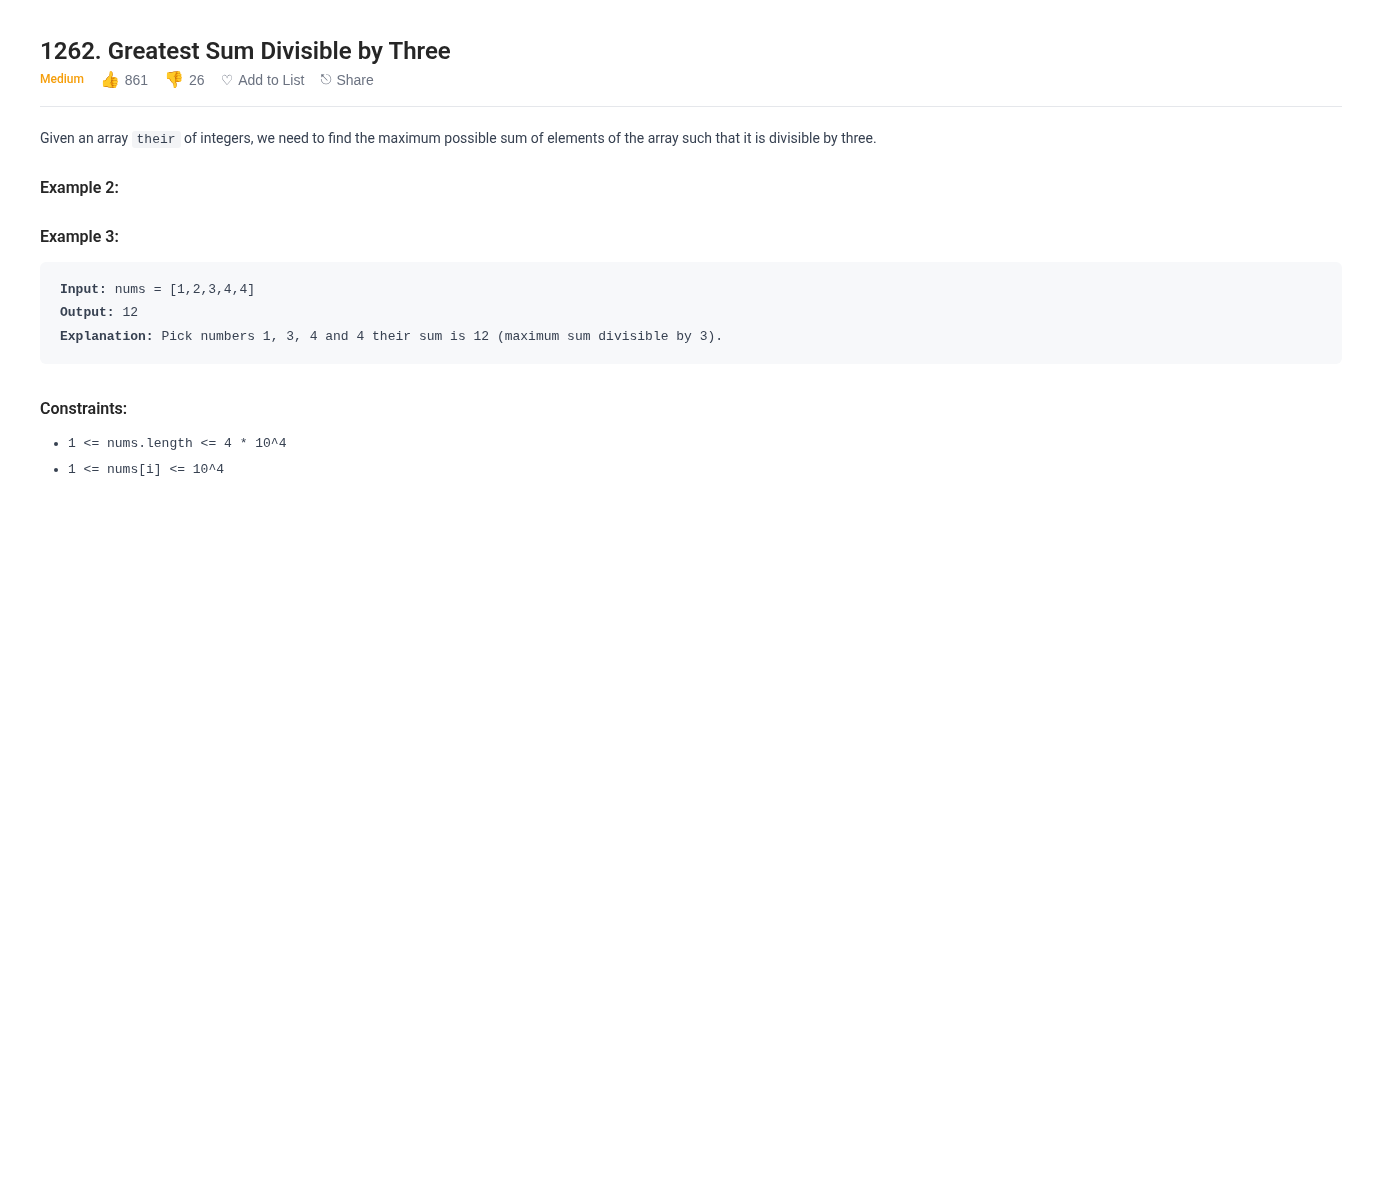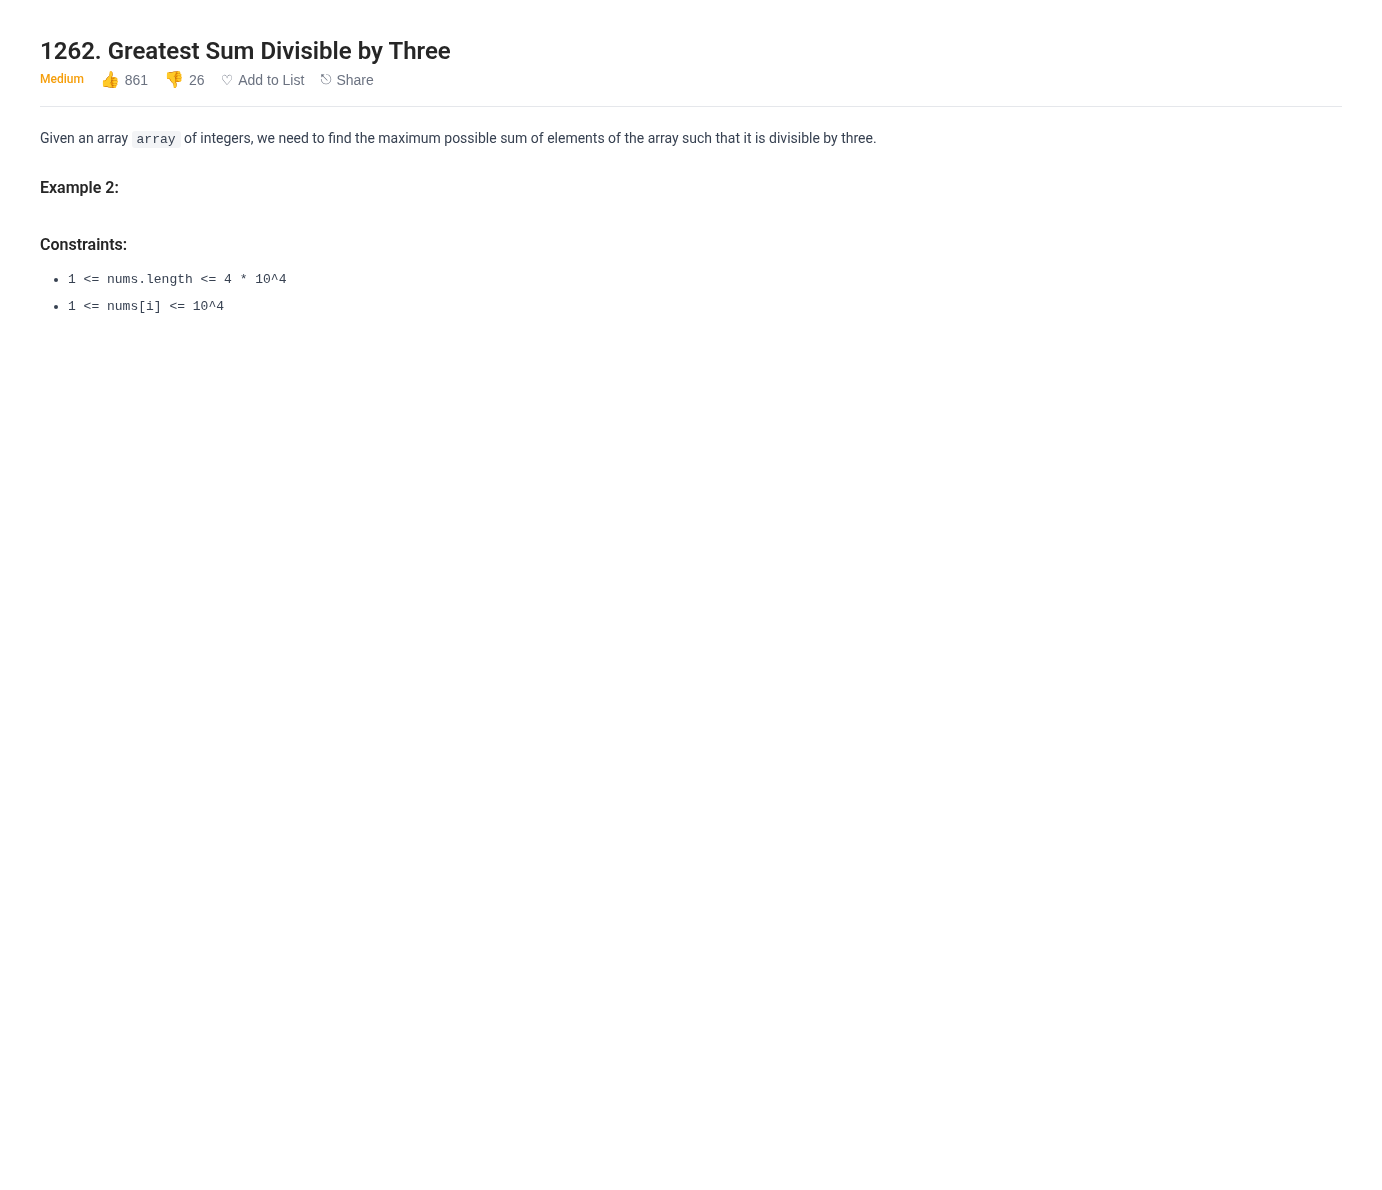--- a/index.html
+++ b/index.html
@@ -157,27 +157,31 @@
   </button>
 
   <button class="action-btn">
     <span>⎋</span>
     <span>Share</span>
   </button>
 </div>
 
 <p class="description">
   <span>Given an array</span>
-  <code class="inline-code">array</code>
+  <code class="inline-code">their</code>
   <span>of integers, we need to find the maximum possible sum of elements of the array such that it is divisible by three.</span>
 </p>
 
 <div id="examples-container">
     <div class="example-section">
       <h3 class="example-title">Example 2:</h3>
+    </div>
+    <div class="example-section">
+      <h3 class="example-title">Example 3:</h3>
+      <div class="code-block"><span class="label">Input:</span> <span>nums = [1,2,3,4,4]</span><br><span class="label">Output:</span> <span>12</span><br><span class="label">Explanation:</span> <span>Pick numbers 1, 3, 4 and 4 their sum is 12 (maximum sum divisible by 3).</span></div>
     </div>
   </div>
 
 <div class="constraints-section">
   <h3 class="constraints-title">Constraints:</h3>
   <ul class="constraints-list" id="constraints-list">
       <li>1 &lt;= nums.length &lt;= 4 * 10^4</li>
       <li>1 &lt;= nums[i] &lt;= 10^4</li>
     </ul>
 </div>

